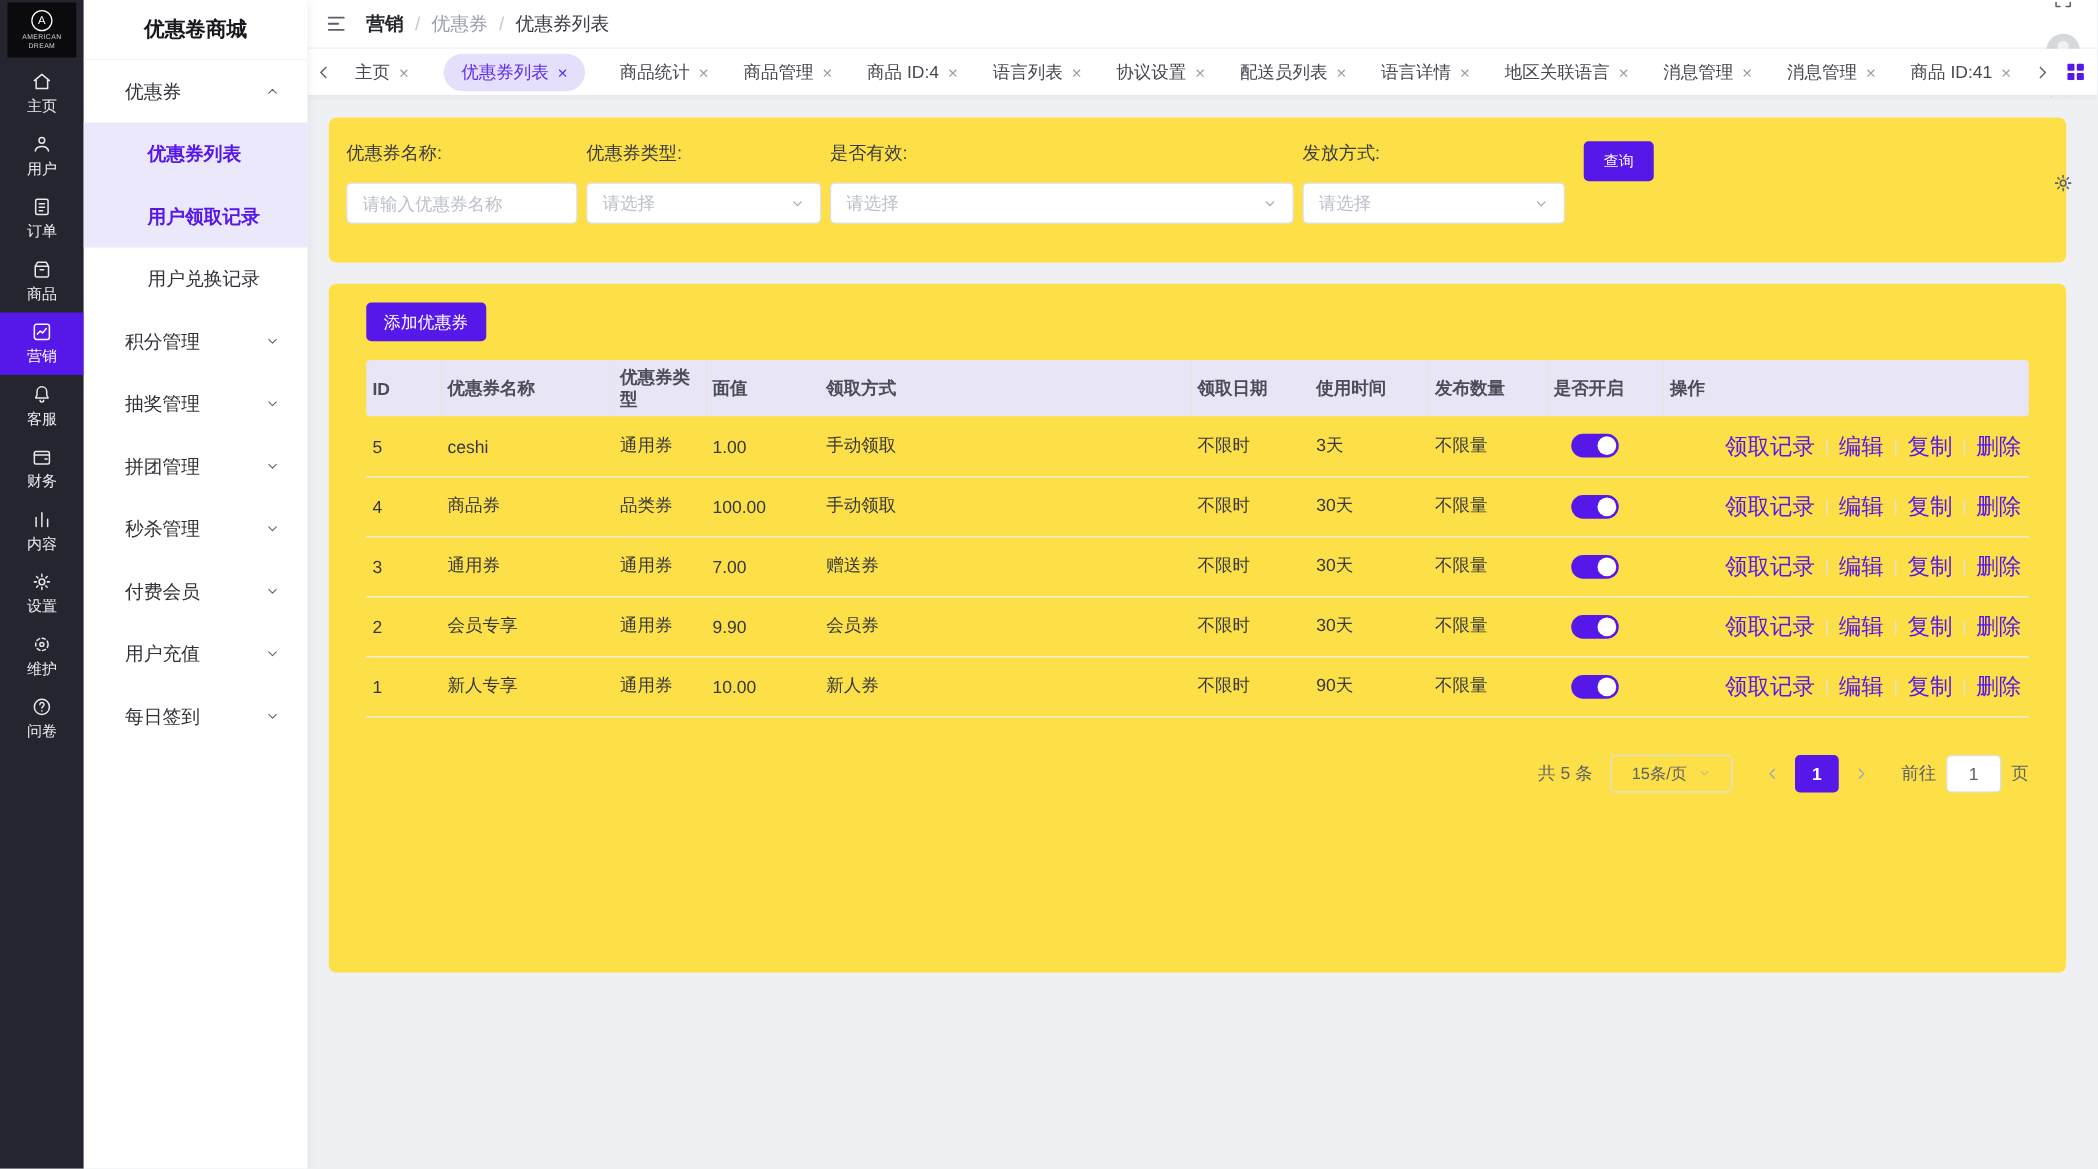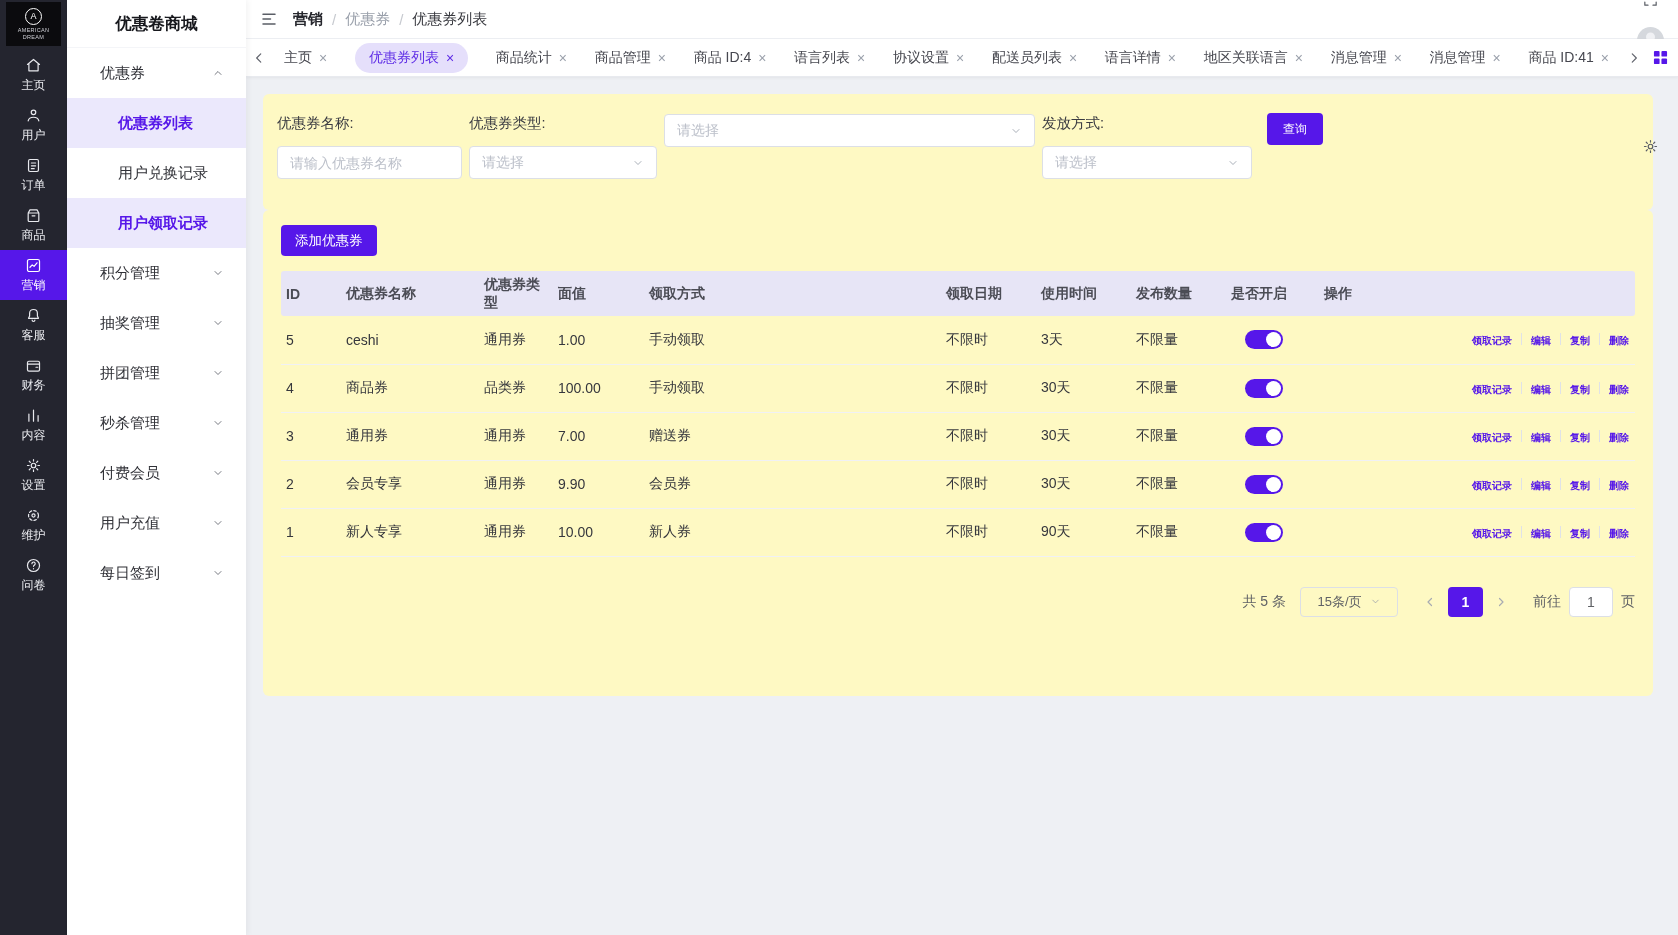--- a/index.html
+++ b/index.html
@@ -48,50 +48,50 @@
   .tab-nav { width:14px; height:14px; cursor:pointer; flex-shrink:0; }
   .tab-nav svg { stroke:#5f626b; }
   .tabs { flex:1; display:flex; align-items:center; justify-content:space-between; padding:0 18px; min-width:0; }
   .tab { display:flex; align-items:center; font-size:14px; color:#46474f; cursor:pointer; white-space:nowrap; }
   .tab .x { margin-left:7px; color:#9aa0ab; font-size:14px; line-height:1; }
   .tab.active { background:#e5dffb; color:#5e2ce6; padding:6px 14px; border-radius:15px; }
   .tab.active .x { color:#5e2ce6; }
   .grid-ico { width:15px; height:15px; margin-left:12px; cursor:pointer; flex-shrink:0; }
 
   .content { flex:1; background:#eef0f4; padding:17px 25px 0 17px; overflow:hidden; }
-  .card { background:#fef9c3; border-radius:6px; }
+  .card { background:#fde047; border-radius:6px; }
 
   
   .filter-card { height:116px; padding:20px 14px 0; display:flex; align-items:flex-start; }
   .field { display:flex; flex-direction:column; margin-right:7px; }
   .flabel { font-size:14.5px; color:#3a3b41; line-height:19px; margin-bottom:13px; }
   .ctrl { height:33px; border:1px solid #dcdfe6; border-radius:4px; font-size:14px; display:flex; align-items:center; padding:0 12px; background:#fff; color:#303137; }
   input.ctrl { outline:none; width:100%; }
   input.ctrl::placeholder { color:#bcc0ca; }
   .sel { justify-content:space-between; cursor:pointer; }
   .sel .ph { color:#bcc0ca; }
   .sel svg { width:12px; height:12px; stroke:#9aa0ab; flex-shrink:0; }
   .w185{width:185px} .w188{width:188px} .w371{width:371px} .w210{width:210px}
   .btn { background:#5617e9; color:#fff; border:none; border-radius:4px; font-size:12px; cursor:pointer; font-family:inherit; }
   .search-btn { height:32px; padding:0 16px; margin-left:8px; margin-top:-1px; }
 
   
-  .table-card { height:486px; padding:15px 18px 0; }
+  .table-card { margin-top:17px; height:551px; padding:15px 30px 0; }
   .add-btn { height:31px; padding:0 14px; font-size:13.5px; }
   table { width:100%; border-collapse:collapse; table-layout:fixed; margin-top:15px; }
   col.c-id{width:60px} col.c-name{width:138px} col.c-type{width:74px} col.c-val{width:91px}
   col.c-mth{width:297px} col.c-date{width:95px} col.c-time{width:95px} col.c-qty{width:95px} col.c-en{width:93px}
   thead th { background:#e7e5f6; height:45px; font-size:14px; font-weight:600; color:#4b4c55; text-align:left; padding-left:5px; }
   thead th:first-child { border-radius:3px 0 0 3px; }
   thead th:last-child { border-radius:0 3px 3px 0; }
   tbody td { height:48px; font-size:14px; color:#36373d; border-bottom:1px solid #f0f1f5; padding-left:5px; }
   .switch { display:inline-block; width:38px; height:19px; border-radius:10px; background:#5617e9; position:relative; cursor:pointer; vertical-align:middle; margin-left:14px; }
   .switch::after { content:""; position:absolute; top:2px; right:2px; width:15px; height:15px; border-radius:50%; background:#fff; }
   td.acts { text-align:right; padding-right:6px; white-space:nowrap; }
-  td.acts a { color:#5617e9; font-weight:700; cursor:pointer; text-decoration:none; font-size:10px; }
+  td.acts a { color:#5617e9; font-weight:400; cursor:pointer; text-decoration:none; font-size:18px; }
   .vsep { display:inline-block; width:1px; height:12px; background:#dfe2e8; margin:0 9px; vertical-align:-1px; }
 
   
   .pager { margin-top:30px; display:flex; align-items:center; justify-content:flex-end; gap:0; font-size:14px; color:#606266; }
   .pg-total { margin-right:14px; }
   .pg-size { width:98px; height:30px; border:1px solid #dcdfe6; border-radius:4px; display:flex; align-items:center; justify-content:center; gap:8px; font-size:13px; cursor:pointer; }
   .pg-size svg { width:11px; height:11px; stroke:#9aa0ab; }
   .pg-arrow { width:28px; height:30px; display:flex; align-items:center; justify-content:center; cursor:pointer; }
   .pg-arrow svg { width:12px; height:12px; stroke:#a8abb2; stroke-width:2.4; }
   .pg-arrow.first { margin-left:18px; }
@@ -192,22 +192,22 @@
 
   <aside class="menu">
     <div class="menu-title">优惠卷商城</div>
     <div class="mgroup">
       <span>优惠券</span>
       <svg viewBox="0 0 24 24">
           <path d="m6 15 6-6 6 6"></path>
         </svg>
     </div>
     <div class="msub hl">优惠券列表</div>
+    <div class="msub hl">用户领取记录</div>
     <div class="msub">用户兑换记录</div>
-    <div class="msub hl">用户领取记录</div>
     <div class="mgroup">
       <span>积分管理</span>
       <svg viewBox="0 0 24 24">
           <path d="m6 9 6 6 6-6"></path>
         </svg>
     </div>
     <div class="mgroup">
       <span>抽奖管理</span>
       <svg viewBox="0 0 24 24">
           <path d="m6 9 6 6 6-6"></path>
@@ -374,20 +374,21 @@
         <div class="field w188">
           <div class="flabel">优惠券类型:</div>
           <div class="ctrl sel">
             <span class="ph">请选择</span>
             <svg viewBox="0 0 24 24">
                 <path d="m6 9 6 6 6-6"></path>
               </svg>
           </div>
         </div>
         <div class="field w371">
+          <div class="flabel">是否有效:</div>
           <div class="ctrl sel">
             <span class="ph">请选择</span>
             <svg viewBox="0 0 24 24">
                 <path d="m6 9 6 6 6-6"></path>
               </svg>
           </div>
         </div>
         <div class="field w210">
           <div class="flabel">发放方式:</div>
           <div class="ctrl sel">

